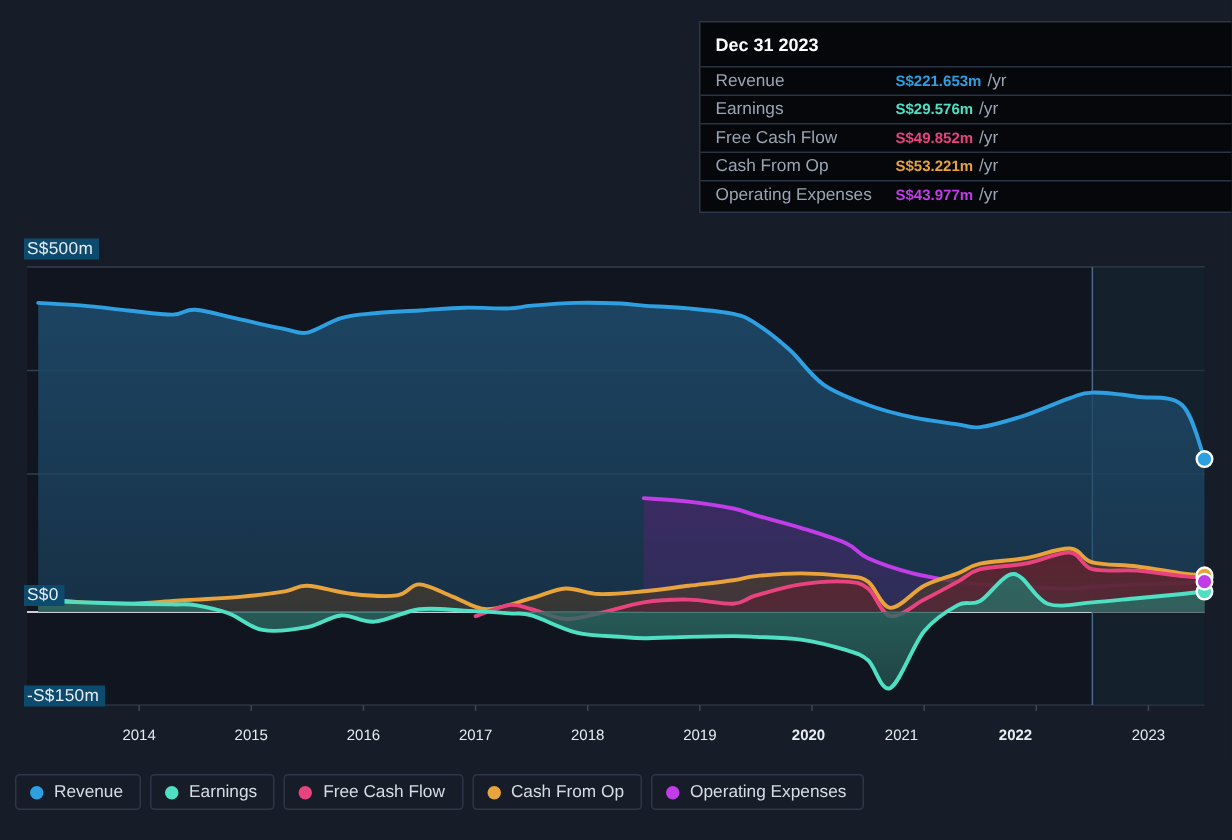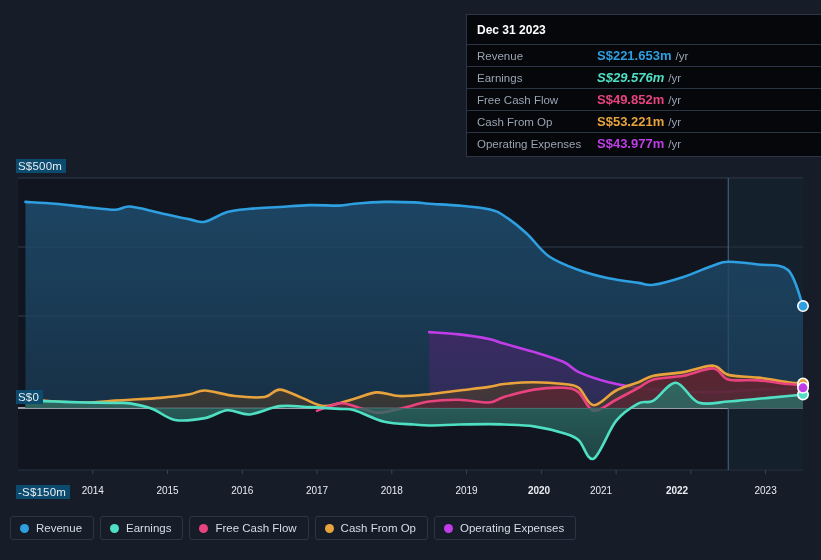--- a/index.html
+++ b/index.html
@@ -27,21 +27,21 @@
     position: absolute;
     color: #e9edf2;
     font-size: 11.5px;
     letter-spacing: .2px;
     background: #0c4a6e;
     padding: 1px 4px 1px 2px;
     white-space: nowrap;
   }
   #label-top   { left: 16px; top: 159px; }
   #label-zero  { left: 16px; top: 390px; }
-  #label-bottom{ left: 16px; top: 457px; margin-top: 28px; }
+  #label-bottom{ left: 16px; top: 457px; }
 
   .x-tick {
     position: absolute;
     top: 485px;
     color: #e9edf2;
     font-size: 10px;
     transform: translateX(-50%);
     white-space: nowrap;
   }
 
@@ -69,21 +69,21 @@
     min-height: 17px;
     box-sizing: border-box;
   }
   .tt-row .tt-key {
     color: #9aa4b2;
     font-size: 11.5px;
     width: 120px;
     flex: 0 0 120px;
   }
   .tt-row .tt-val {
-    font-size: 13px;
+    font-size: 10px;
     font-weight: bold;
     white-space: nowrap;
   }
   .tt-row .tt-suffix {
     color: #9aa4b2;
     font-size: 11.5px;
     margin-left: 4px;
   }
   .tt-row.tt-sub { border-top: none; padding-top: 0; }
   .tt-row.tt-sub .tt-key { width: 120px; flex: 0 0 120px; }
@@ -212,21 +212,21 @@
   <div id="tooltip">
     <div class="tt-date">Dec 31 2023</div>
     <div id="tooltip-rows">
         <div class="tt-row">
           <div class="tt-key">Revenue</div>
           <div class="tt-val" style="color: rgb(46, 159, 224);">S$221.653m</div>
           <div class="tt-suffix">/yr</div>
         </div>
         <div class="tt-row">
           <div class="tt-key">Earnings</div>
-          <div class="tt-val" style="color: rgb(79, 224, 196); font-style: italic;">S$29.576m</div>
+          <div class="tt-val" style="color: rgb(79, 224, 196);">S$29.576m</div>
           <div class="tt-suffix">/yr</div>
         </div>
         <div class="tt-row">
           <div class="tt-key">Free Cash Flow</div>
           <div class="tt-val" style="color: rgb(232, 67, 127);">S$49.852m</div>
           <div class="tt-suffix">/yr</div>
         </div>
         <div class="tt-row">
           <div class="tt-key">Cash From Op</div>
           <div class="tt-val" style="color: rgb(232, 163, 61);">S$53.221m</div>

